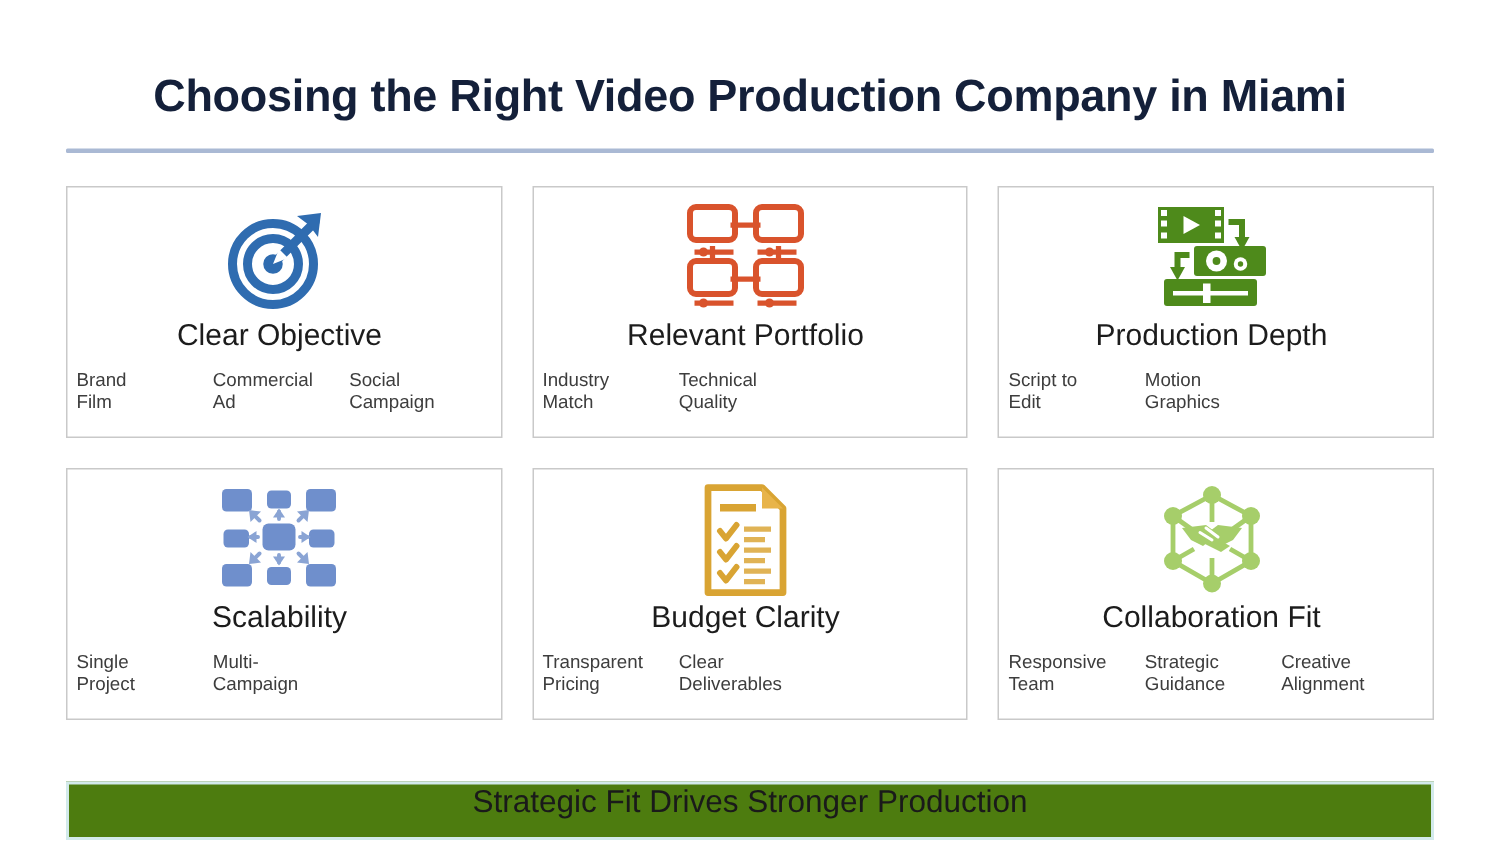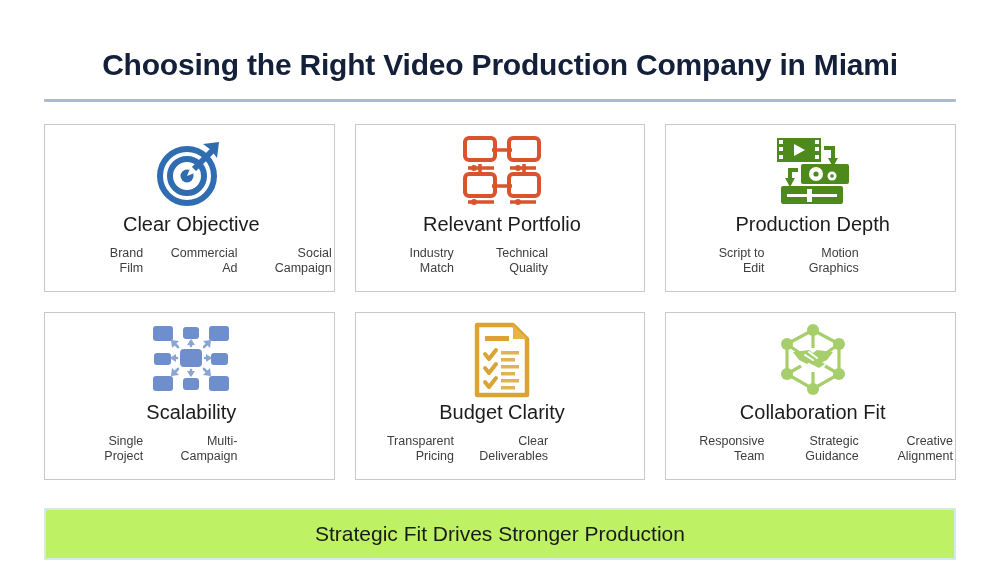--- a/index.html
+++ b/index.html
@@ -52,21 +52,21 @@
     column-gap: 20px;
     row-gap: 20px;
   }
   .card {
     background: #ffffff;
     border: 1px solid #c9c9c9;
     box-sizing: border-box;
     display: flex;
     flex-direction: column;
     align-items: center;
-    padding: 8px 2px 6px 6px;
+    padding: 8px 12px 6px 6px;
     position: relative;
   }
   .icon-box {
     height: 78px;
     display: flex;
     align-items: center;
     justify-content: center;
   }
   .card-title {
     font-size: 20px;
@@ -79,36 +79,36 @@
   .subs {
     margin-top: 11px;
     width: 100%;
     display: grid;
     grid-template-columns: repeat(3, 1fr);
     column-gap: 2px;
   }
   .sub {
     font-size: 12.5px;
     color: #3d3d3d;
-    text-align: right;
+    text-align: left;
     line-height: 1.25;
     white-space: pre-line;
   }
 
   
   .footer {
     position: absolute;
     left: 44px;
     right: 44px;
     bottom: 26px;
-    height: 52px;
-    background: #bef264;
+    height: 39px;
+    background: #4d7c0f;
     border: 2px solid #d3eaeb;
     display: flex;
-    align-items: center;
+    align-items: flex-start;
     justify-content: center;
     box-sizing: border-box;
   }
   .footer-text {
     font-size: 21px;
     color: #1a1a1a;
     text-align: center;
     white-space: nowrap;
   }
 </style>

